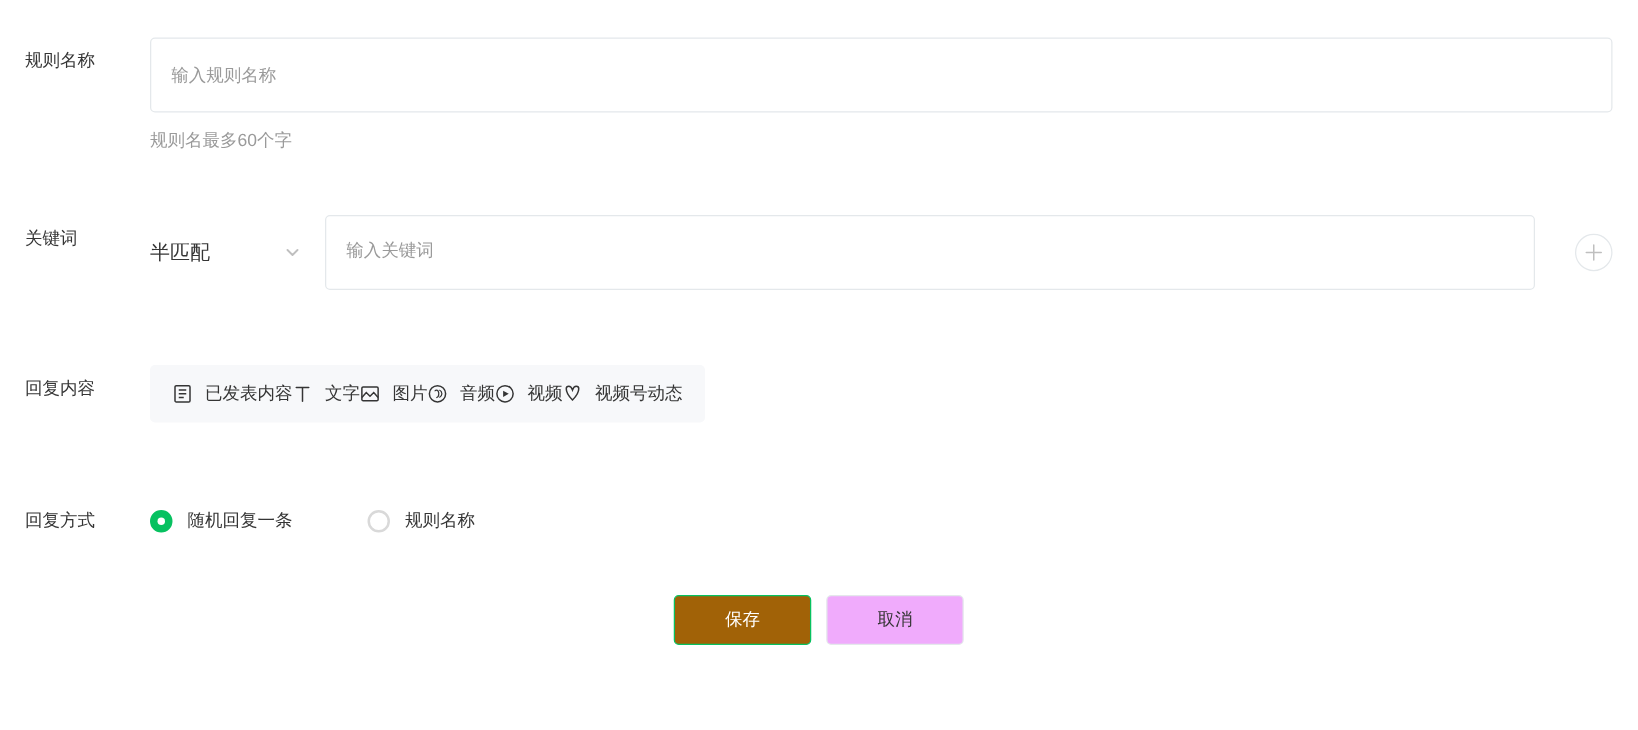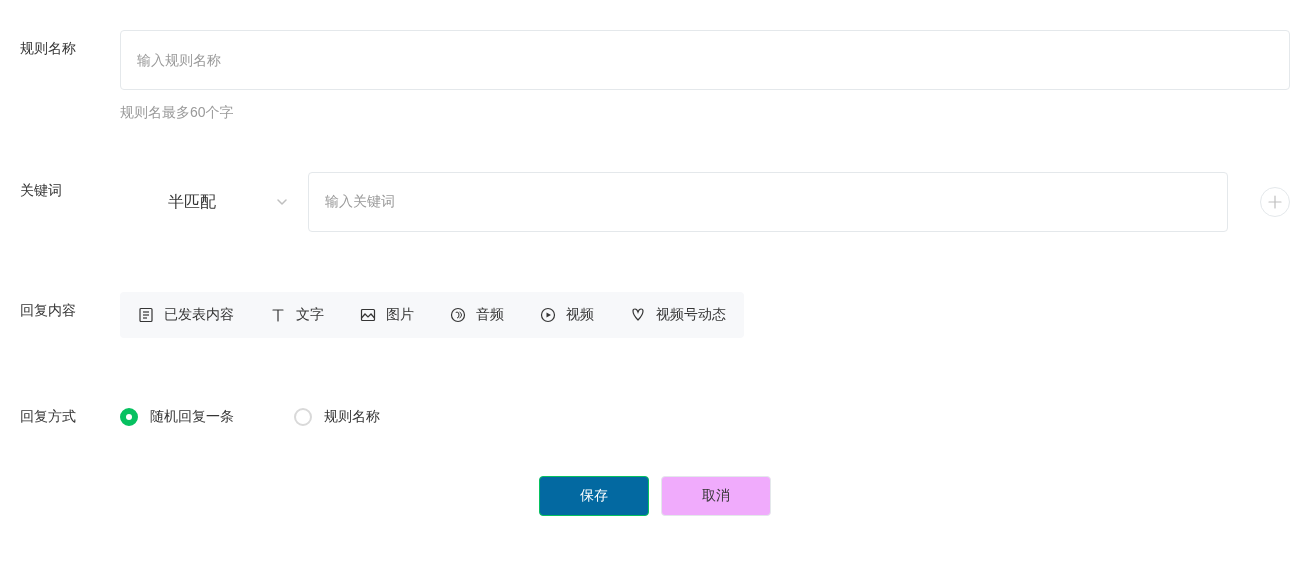--- a/index.html
+++ b/index.html
@@ -90,21 +90,20 @@
       background: #fff;
       flex-shrink: 0;
       margin-left: 12px;
     }
     .content-tabs {
       display: flex;
       align-items: center;
       background: #f7f8fa;
       padding: 14px 18px;
       border-radius: 4px;
-      gap: 36px;
       width: fit-content;
     }
     .content-tab {
       display: flex;
       align-items: center;
       gap: 10px;
       cursor: pointer;
       color: #353535;
       font-size: 14px;
     }
@@ -161,21 +160,21 @@
       margin-top: 50px;
     }
     .btn {
       padding: 10px 40px;
       border-radius: 4px;
       font-size: 14px;
       cursor: pointer;
       border: 1px solid transparent;
     }
     .btn-primary {
-      background: #0369a1;
+      background: #a16207;
       color: #fff;
       border-color: #07c160;
     }
     .btn-default {
       background: #f0abfc;
       color: #353535;
       border-color: #e4e8eb;
     }
     .reply-row .form-label {
       padding-top: 0;
@@ -187,21 +186,21 @@
 <div class="form-container">
 
   <div class="form-row">
     <div class="form-label">规则名称</div>
     <div class="form-content">
       <input type="text" class="text-input" placeholder="输入规则名称" style="">
       <div class="hint-text">规则名最多60个字</div>
     </div>
   </div>
 
-  <div class="form-row" style="margin-top:50px; margin-bottom:60px;gap:48px;">
+  <div class="form-row" style="margin-top:50px; margin-bottom:60px;">
     <div class="form-label">关键词</div>
     <div class="form-content">
       <div class="keyword-row">
         <div class="select-wrap">
           <span class="select-text">半匹配</span>
           <svg class="chevron-icon" viewBox="0 0 12 12" fill="none">
             <path d="M2 4 L6 8 L10 4" stroke="#bfbfbf" stroke-width="1.5" stroke-linecap="round" stroke-linejoin="round"></path>
           </svg>
         </div>
         <input type="text" class="text-input keyword-input" placeholder="输入关键词" style="">

